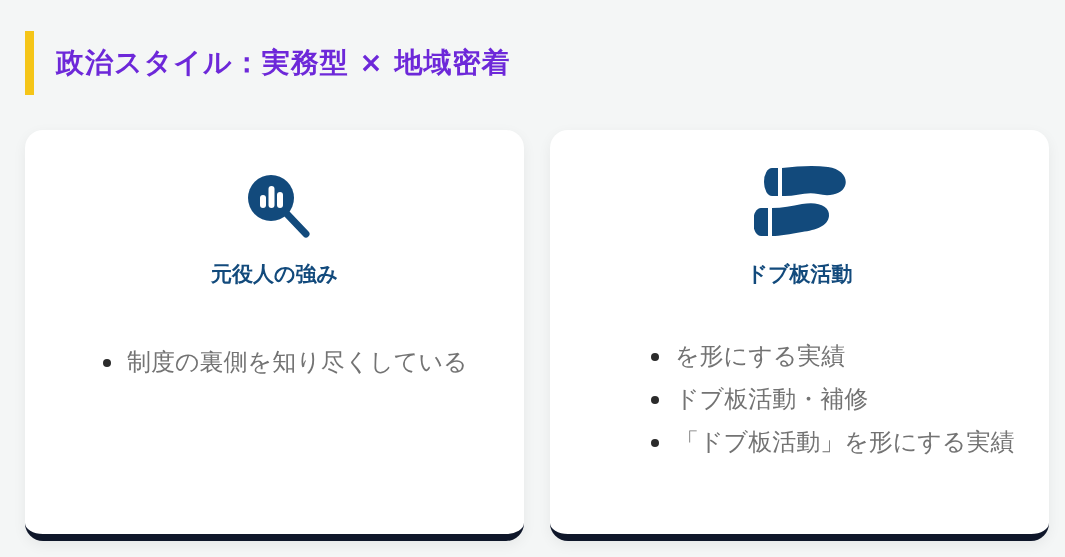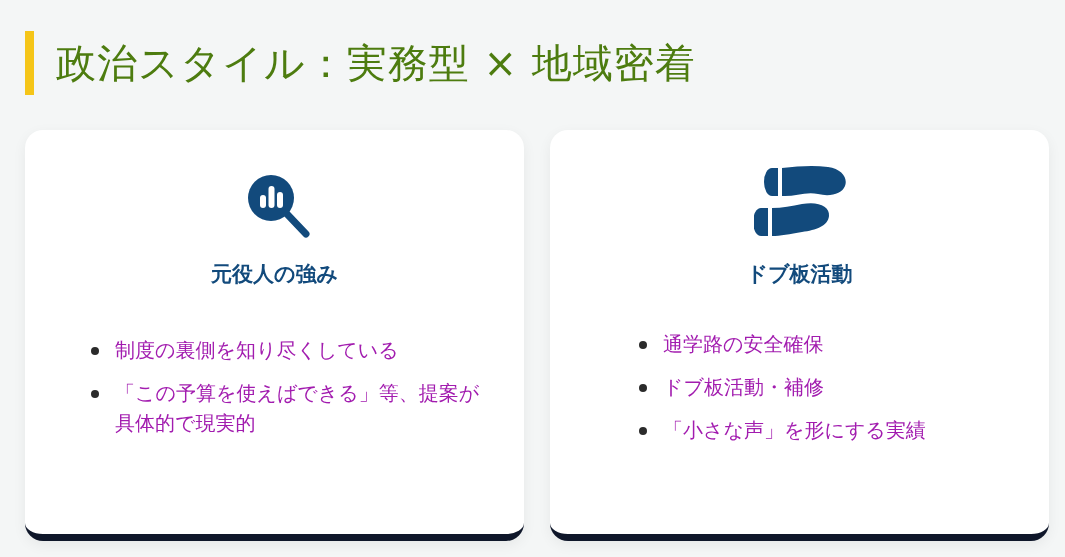--- a/index.html
+++ b/index.html
@@ -11,41 +11,41 @@
   }
   .title-wrap {
     position: absolute; left: 25px; top: 30px; height: 66px;
     display: flex; align-items: center;
   }
   .title-bar {
     width: 9px; height: 64px; background: #f5c518;
     margin-right: 22px;
   }
   .title {
-    font-size: 40px; font-weight: normal; color: #4d7c0f;
+    font-size: 28px; font-weight: bold; color: #6d28d9;
     letter-spacing: 1px; white-space: nowrap;
   }
   .card {
     position: absolute; top: 130px; width: 499px; height: 404px;
     background: #ffffff;
     border-radius: 18px;
     border-bottom: 7px solid #0f172a;
     box-shadow: 0 4px 14px rgba(0,0,0,0.06);
     box-sizing: content-box;
   }
   .card-left { left: 25px; }
   .card-right { left: 550px; font-family: Liberation Serif, serif; }
   .card-icon { position: absolute; left: 50%; transform: translateX(-50%); }
   .card-title {
     position: absolute; left: 0; right: 0; top: 130px;
     text-align: center; font-size: 21px; font-weight: bold; color: #124a7c;
   }
   ul.points {
-    position: absolute; margin: 0; padding: 0; list-style: none;
-    font-size: 20px; color: #a21caf; line-height: 30px;
+    position: absolute; margin: 12px; padding: 0; list-style: none;
+    font-size: 24px; color: #737373; line-height: 30px;
   }
   ul.points li {
     position: relative; padding-left: 26px; margin-bottom: 13px;
   }
   ul.points li::before {
     content: ""; position: absolute; left: 2px; top: 12px;
     width: 8px; height: 8px; border-radius: 50%; background: #2b2b2b;
   }
   .card-left ul.points { left: 64px; top: 205px; width: 400px; }
   .card-right ul.points { left: 87px; top: 199px; width: 380px; }
@@ -62,32 +62,31 @@
   <svg class="card-icon" style="top:38px; margin-left:4px;" width="76" height="76" viewBox="0 0 76 76">
     <line x1="46" y1="46" x2="65" y2="66" stroke="#124a7c" stroke-width="7" stroke-linecap="round"></line>
     <circle cx="30" cy="30" r="23" fill="#124a7c"></circle>
     <rect x="19" y="27" width="6" height="13" rx="3" fill="#ffffff"></rect>
     <rect x="27.5" y="18" width="6" height="22" rx="3" fill="#ffffff"></rect>
     <rect x="36" y="24" width="6" height="16" rx="3" fill="#ffffff"></rect>
   </svg>
   <div class="card-title">元役人の強み</div>
   <ul class="points">
     <li>制度の裏側を知り尽くしている</li>
-    <li>「この予算を使えばできる」等、提案が具体的で現実的</li>
   </ul>
 </div>
 
 <div class="card card-right">
   <svg class="card-icon" style="top:34px;" width="92" height="72" viewBox="0 0 92 72">
 
     <path d="M24 4 h-6 a8 14 0 0 0 0 28 h6 z" fill="#124a7c"></path>
     <path d="M28 4 C45 2 60 1 74 3 C88 5 94 14 91 22 C88 30 76 33 64 30 C52 27 40 33 28 32 z" fill="#124a7c"></path>
 
     <path d="M7 44 h-0 a8 14 0 0 0 0 28 h7 v-28 z" fill="#124a7c"></path>
     <path d="M18 44 C28 44 38 42 48 40 C64 37 76 42 75 52 C74 62 62 66 48 68 C36 70 26 72 18 72 z" fill="#124a7c"></path>
   </svg>
   <div class="card-title">ドブ板活動</div>
   <ul class="points">
-    <li>通学路の安全確保</li>
+    <li>を形にする実績</li>
     <li>ドブ板活動・補修</li>
-    <li>「小さな声」を形にする実績</li>
+    <li>「ドブ板活動」を形にする実績</li>
   </ul>
 </div>
 
 </body></html>

